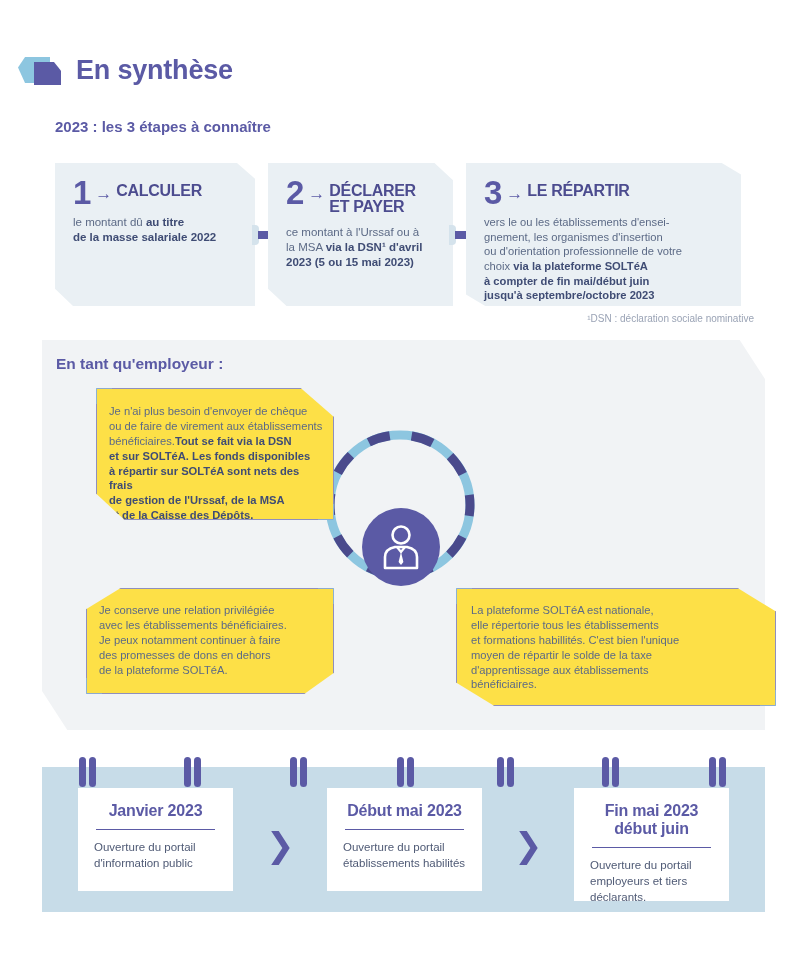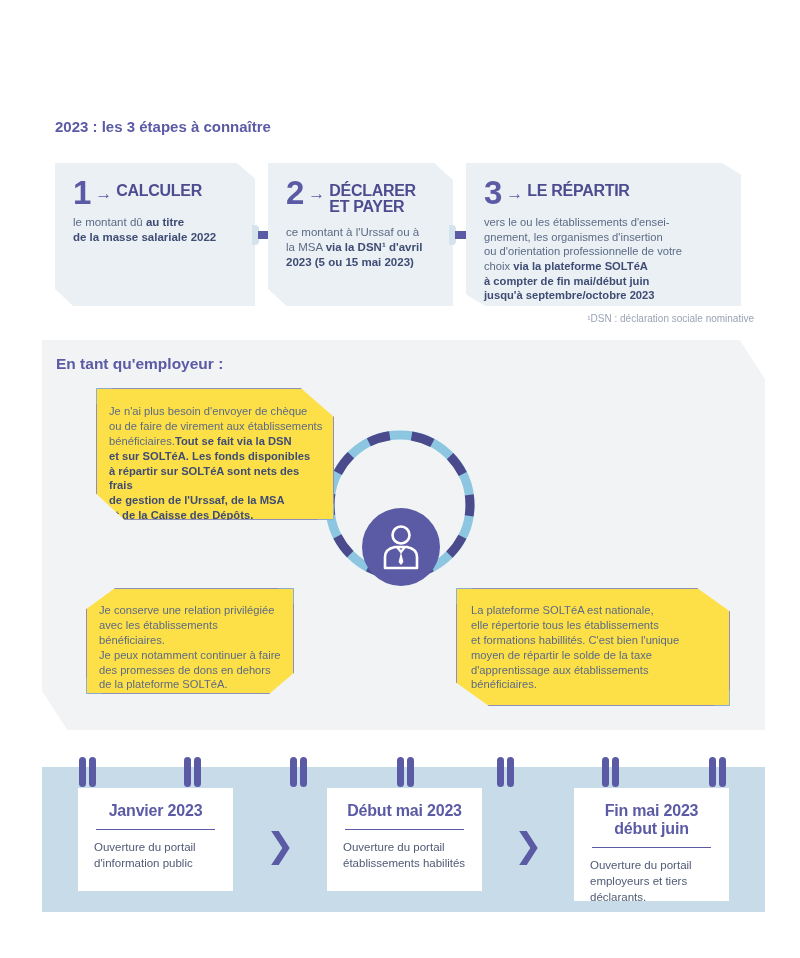--- a/index.html
+++ b/index.html
@@ -96,24 +96,24 @@
   .brk.bl{left:-7px;bottom:-7px;clip-path:polygon(0 0,30% 0,30% 70%,100% 70%,100% 100%,0 100%);}
   .brk.br{right:-7px;bottom:-7px;clip-path:polygon(70% 0,100% 0,100% 100%,0 100%,0 70%,70% 70%);}
 
   .bub1{left:96px;top:388px;width:238px;height:132px;
     clip-path:polygon(0 0,86% 0,100% 22%,100% 100%,12% 100%,0 80%);
     padding:15px 10px 10px 12px;text-align:left;}
   .bub1 .txt{text-align:left;}
   .bub2{left:466px;top:432px;width:248px;height:96px;
     clip-path:polygon(14% 0,100% 0,100% 78%,86% 100%,0 100%,0 22%);
     padding:16px 12px 8px 12px;}
-  .bub3{left:86px;top:588px;width:208px;height:106px;
+  .bub3{left:86px;top:588px;width:248px;height:106px;
     clip-path:polygon(14% 0,100% 0,100% 80%,88% 100%,0 100%,0 20%);
     padding:14px 12px 8px 12px;}
-  .bub4{left:456px;top:588px;width:274px;height:118px;
+  .bub4{left:456px;top:588px;width:320px;height:118px;
     clip-path:polygon(0 0,88% 0,100% 20%,100% 100%,12% 100%,0 80%);
     padding:14px 0 8px 14px;}
 
   
   .tl-strip{position:absolute;left:42px;top:767px;width:723px;height:145px;background:#c7dce8;}
   .ring-clip{position:absolute;top:-10px;width:18px;height:30px;}
   .ring-clip span{
     position:absolute;top:0;width:7px;height:30px;background:#5b5aa5;border-radius:4px;
   }
   .ring-clip span.a{left:0;}
@@ -134,20 +134,27 @@
   .tl-c3{left:574px;width:155px;height:113px;}
   .tl-arrow{position:absolute;top:828px;font-size:34px;font-weight:bold;color:#5b5aa5;line-height:1;}
   .tl-a1{left:266px;}
   .tl-a2{left:514px;}
 </style>
 </head>
 <body>
 
 <div class="page">
 
+  <div class="hdr">
+    <div class="logo">
+      <div class="tagA"></div>
+      <div class="tagB"></div>
+    </div>
+    <div class="hdr-title">En synthèse</div>
+  </div>
   <div class="sub-title">2023 : les 3 étapes à connaître</div>
 
   <div class="steps">
 
     <div class="step s1">
       <div class="step-head">
         <div class="step-num">1</div>
         <div class="step-arrow">→</div>
         <div class="step-kw">CALCULER</div>
       </div>

